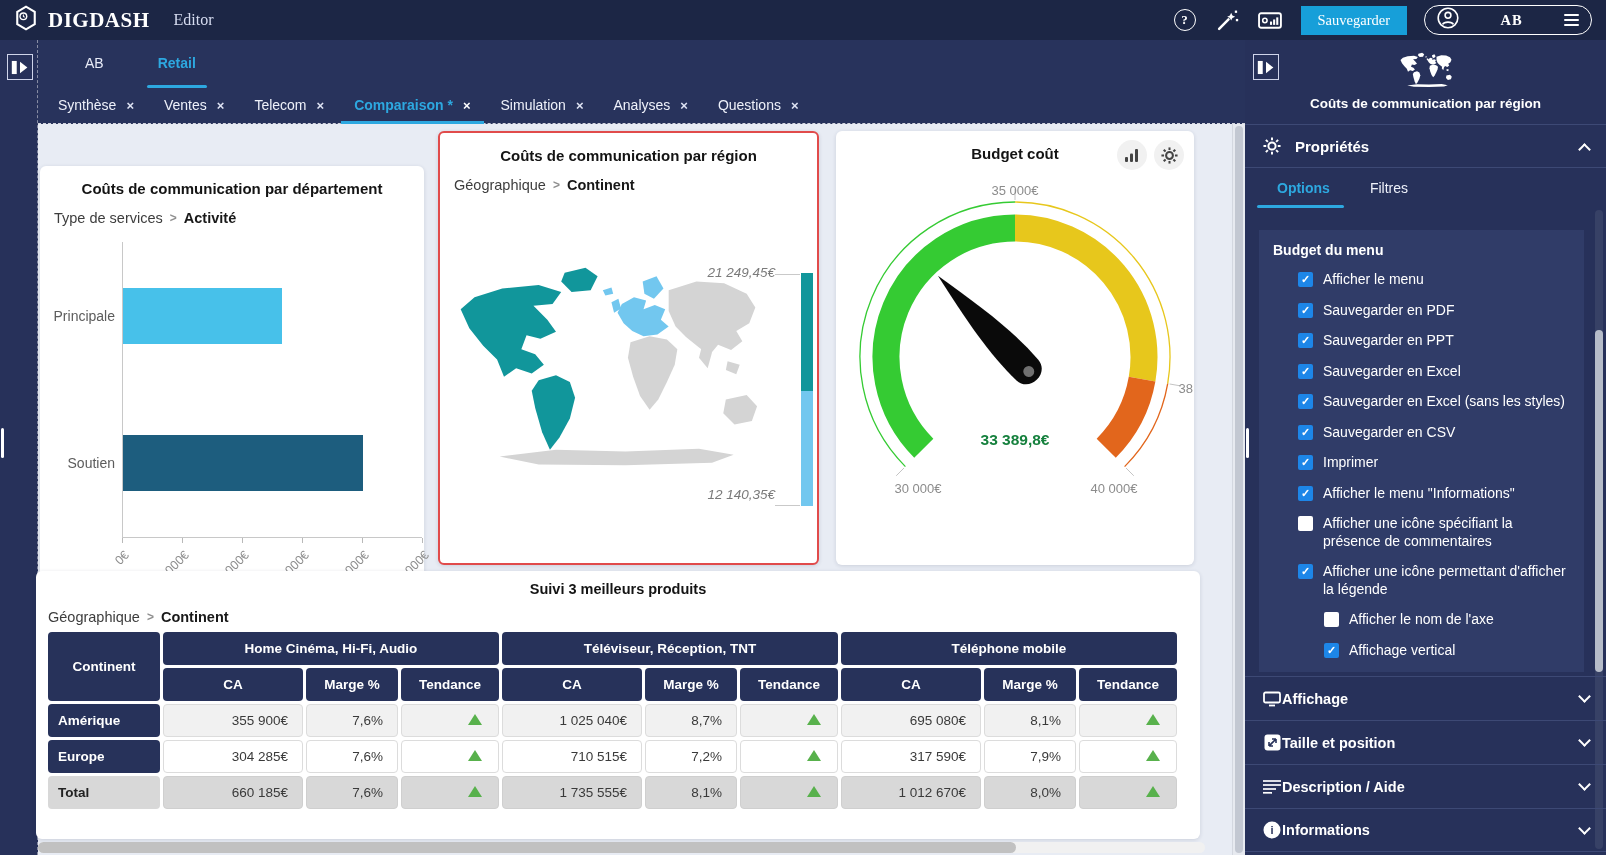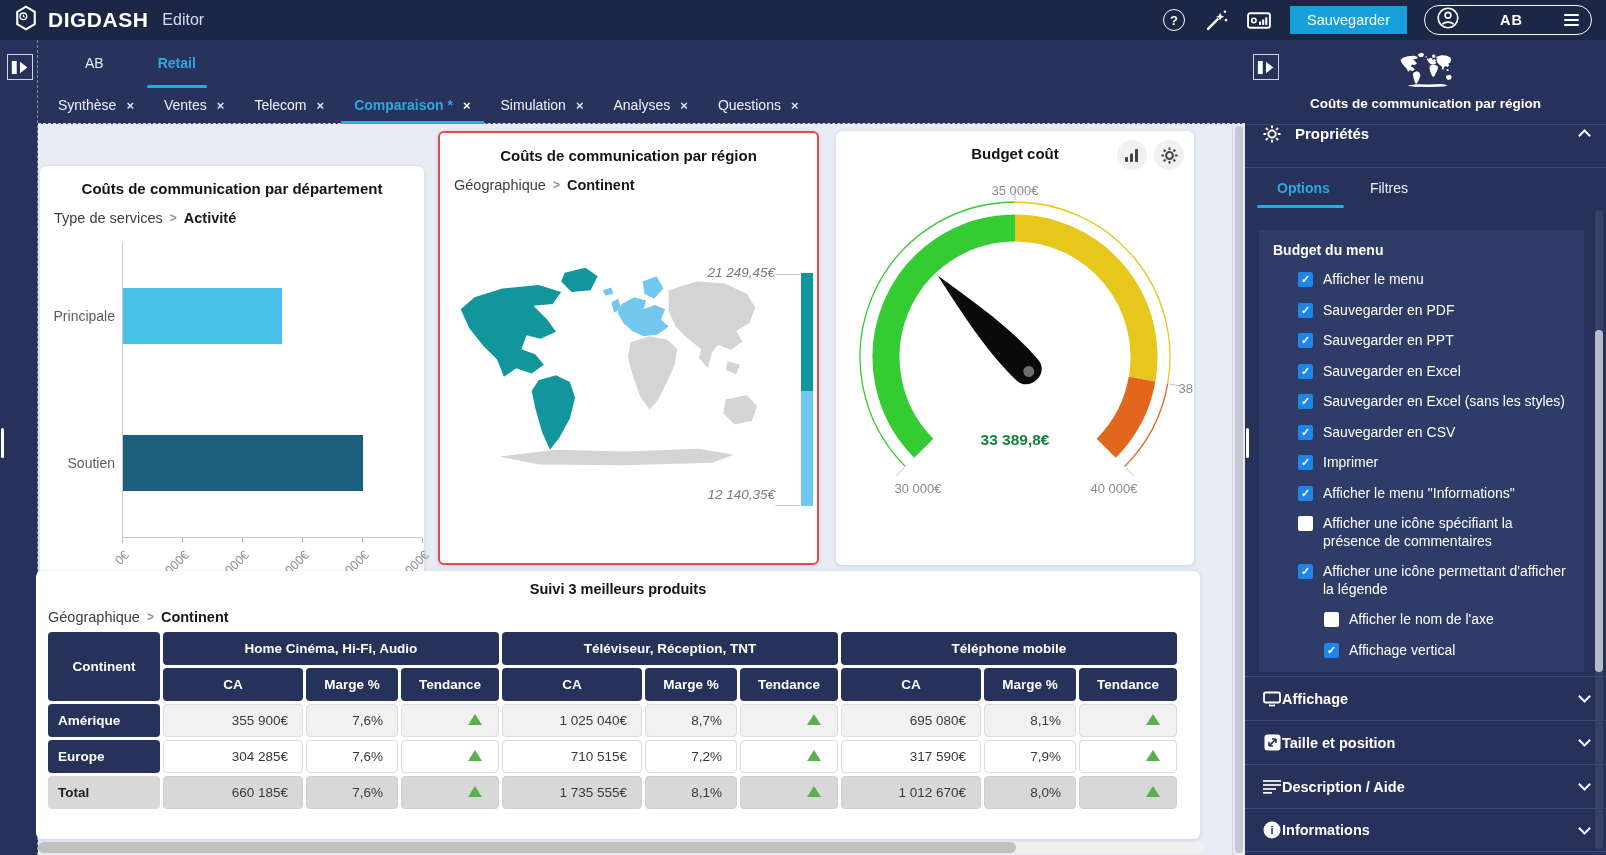--- a/index.html
+++ b/index.html
@@ -1,23 +1,23 @@
 <!DOCTYPE html>
 <html><head>
 <meta charset="utf-8">
 <style>
   * { box-sizing: border-box; margin: 0; padding: 0; }
   html,body { width:1606px; height:855px; overflow:hidden; }
   body { font-family:"Liberation Sans", sans-serif; background:#e8ecf4; position:relative; color:#222; }
 
   
-  .header { position:absolute; top:0; left:0; right:0; height:40px; background:#1c2645; display:flex; align-items:center; color:#fff; z-index:10; padding:0 14px 0 12px; }
+  .header { position:absolute; top:0; left:0; right:0; height:40px; background:#1c2645; display:flex; align-items:center; color:#fff; z-index:10; padding:0 14px 0 12px;font-family:Liberation Serif, serif; }
   .logo { display:flex; align-items:center; gap:8px; }
   .logo-text { font-size:21px; font-weight:bold; letter-spacing:.5px; }
-  .logo-suffix { font-size:16px; font-weight:300; color:#d6dcf0; margin-left:6px; }
+  .logo-suffix { font-size:16px; font-weight:300; color:#d6dcf0; margin-left:16px; }
   .header-right { margin-left:auto; display:flex; align-items:center; gap:17px; }
   .hicon { display:flex; align-items:center; justify-content:center; width:26px; height:26px; cursor:pointer; }
   .help-circle { width:22px; height:22px; border:1.6px solid #fff; border-radius:50%; display:flex; align-items:center; justify-content:center; font-size:13px; font-weight:bold; }
   .save-btn { background:#179fd9; color:#fff; border:none; border-radius:0; font-family:inherit; font-size:14.5px; padding:6px 17px; cursor:pointer; }
   .user-pill { display:flex; align-items:center; border:1.5px solid #fff; border-radius:16px; height:30px; width:168px; padding:0 12px; gap:10px; cursor:pointer; }
   .user-initials { flex:1; text-align:center; font-size:14.5px; font-weight:bold; letter-spacing:1px; }
   .burger i { display:block; width:15px; height:2px; background:#fff; margin:3px 0; border-radius:1px; }
 
   
   .left-rail { position:absolute; top:40px; left:0; width:38px; bottom:0; background:#27315a; border-right:1px dashed rgba(255,255,255,.45); }
@@ -103,21 +103,21 @@
   .hscroll { position:absolute; top:717px; left:0; width:1167px; height:11px; background:#f1f1f1; border-radius:6px; }
   .hthumb { position:absolute; top:0; left:0; width:978px; height:11px; background:#c1c1c1; border-radius:6px; }
 
   
   .sidebar { position:absolute; top:40px; right:0; width:361px; bottom:0; background:#27315a; color:#fff; }
   .sb-toggle { position:absolute; top:14px; left:8px; width:26px; height:26px; border:1px solid #cfd4ea; display:flex; align-items:center; justify-content:center; cursor:pointer; }
   .sb-handle { position:absolute; width:3px; height:30px; background:#fff; border-radius:2px; top:388px; left:1px; cursor:col-resize; }
   .sb-mapicon { display:flex; justify-content:center; padding-top:12px; }
   .sb-title { text-align:center; font-size:13.5px; font-weight:bold; margin-top:8px; padding:0 30px; }
   .sb-div { border-top:1px solid #3d4975; margin-top:13px; }
-  .sb-bar { height:42px; display:flex; align-items:flex-start; gap:13px; padding:0 17px; font-size:15px; font-weight:bold; cursor:pointer; }
+  .sb-bar { height:42px; display:flex; align-items:center; gap:13px; padding:0 17px; font-size:15px; font-weight:bold; cursor:pointer; }
   .chev { width:9px; height:9px; border-right:2.5px solid #fff; border-bottom:2.5px solid #fff; display:inline-block; }
   .chev.up { transform:rotate(-135deg); margin-left:auto; margin-top:6px; }
   .chev.down { transform:rotate(45deg); margin-left:auto; margin-bottom:4px; }
   .sb-tabs { display:flex; padding-left:12px; height:40px; }
   .sb-tab { padding:0 20px; display:flex; align-items:center; font-size:14px; color:#eef1fa; position:relative; cursor:pointer; }
   .sb-tab.active { color:#2da8e0; font-weight:bold; }
   .sb-tab.active::after { content:""; position:absolute; left:0; right:6px; bottom:0; height:3px; background:#2da8e0; border-radius:2px; }
   .sb-panel { position:absolute; top:190px; left:14px; right:22px; height:442px; background:#303c68; padding:12px 12px 0 14px; overflow:hidden; }
   .sb-panel-title { font-size:14px; font-weight:bold; }
   .opt { display:flex; gap:10px; margin:13px 0 0 25px; font-size:14px; line-height:1.25; align-items:flex-start; cursor:pointer; }

